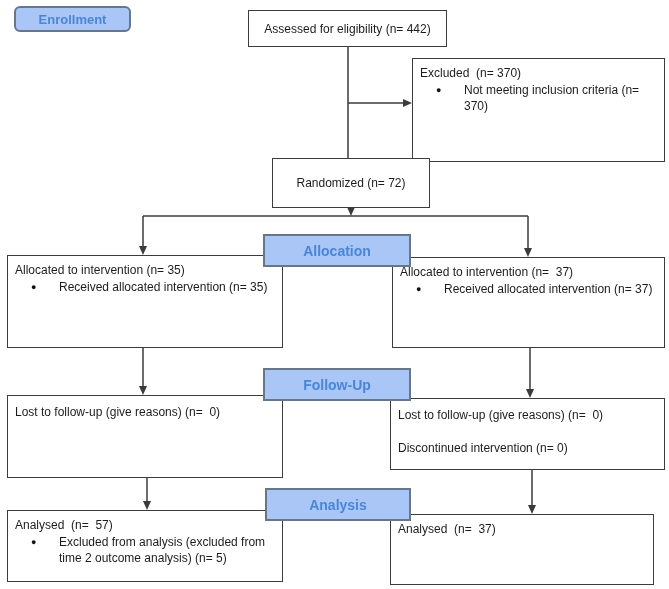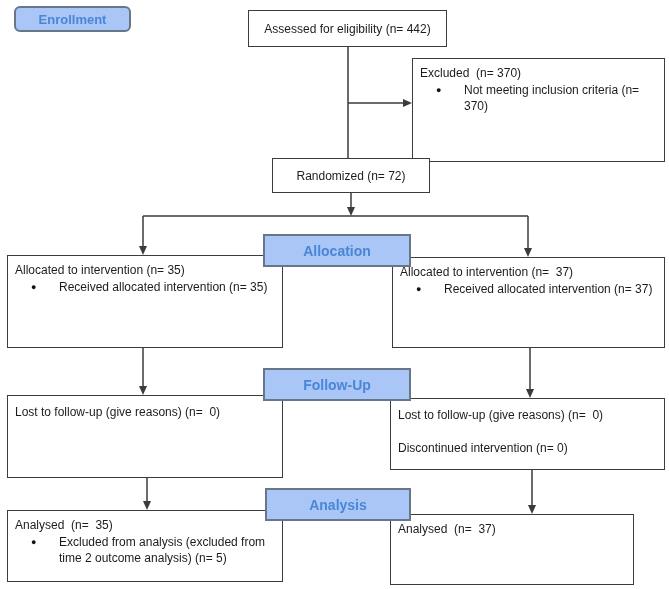--- a/index.html
+++ b/index.html
@@ -70,30 +70,30 @@
     align-items: center;
     justify-content: center;
     z-index: 2;
   }
   .stage.small { border-radius: 6px; font-size: 13px; }
 
   
   #stage-enrollment  { left: 14px;  top: 6px;   width: 117px; height: 26px; }
   #box-assessed      { left: 248px; top: 10px;  width: 199px; height: 37px; }
   #box-excluded      { left: 412px; top: 58px;  width: 253px; height: 104px; }
-  #box-randomized    { left: 272px; top: 158px; width: 158px; height: 35px; }
+  #box-randomized    { left: 272px; top: 158px; width: 158px; height: 50px; }
   #stage-allocation  { left: 263px; top: 234px; width: 148px; height: 33px; }
   #box-alloc-left    { left: 7px;   top: 255px; width: 276px; height: 93px; }
   #box-alloc-right   { left: 392px; top: 257px; width: 273px; height: 91px; }
   #stage-followup    { left: 263px; top: 368px; width: 148px; height: 33px; }
   #box-followup-left { left: 7px;   top: 395px; width: 276px; height: 83px; padding-top: 8px; }
   #box-followup-right{ left: 390px; top: 398px; width: 275px; height: 72px; padding-top: 8px; }
   #stage-analysis    { left: 265px; top: 488px; width: 146px; height: 33px; }
   #box-analysis-left { left: 7px;   top: 510px; width: 276px; height: 72px; }
-  #box-analysis-right{ left: 390px; top: 514px; width: 244px; height: 71px; }
+  #box-analysis-right{ left: 390px; top: 514px; width: 264px; height: 71px; }
 </style>
 </head>
 <body>
 
 <div class="canvas">
 
   <svg class="connectors" width="669" height="589" viewBox="0 0 669 589" aria-hidden="true">
 
     <path class="cline" d="M348,47 V158"></path>
 
@@ -171,21 +171,21 @@
   <div class="box padded" id="box-followup-right">
     <span class="txt">Lost to follow-up (give reasons) (n=  0)</span>
     <span class="txt gap-line">Discontinued intervention (n= 0)</span>
   </div>
 
   <div class="stage" id="stage-analysis">
     <span class="txt">Analysis</span>
   </div>
 
   <div class="box padded" id="box-analysis-left">
-    <span class="txt">Analysed  (n=  35)</span>
+    <span class="txt">Analysed  (n=  57)</span>
     <div class="bullet-row">
       <span class="bullet">●</span>
       <span class="txt">Excluded from analysis (excluded from time 2 outcome analysis) (n= 5)</span>
     </div>
   </div>
 
   <div class="box padded" id="box-analysis-right">
     <span class="txt">Analysed  (n=  37)</span>
   </div>
 

